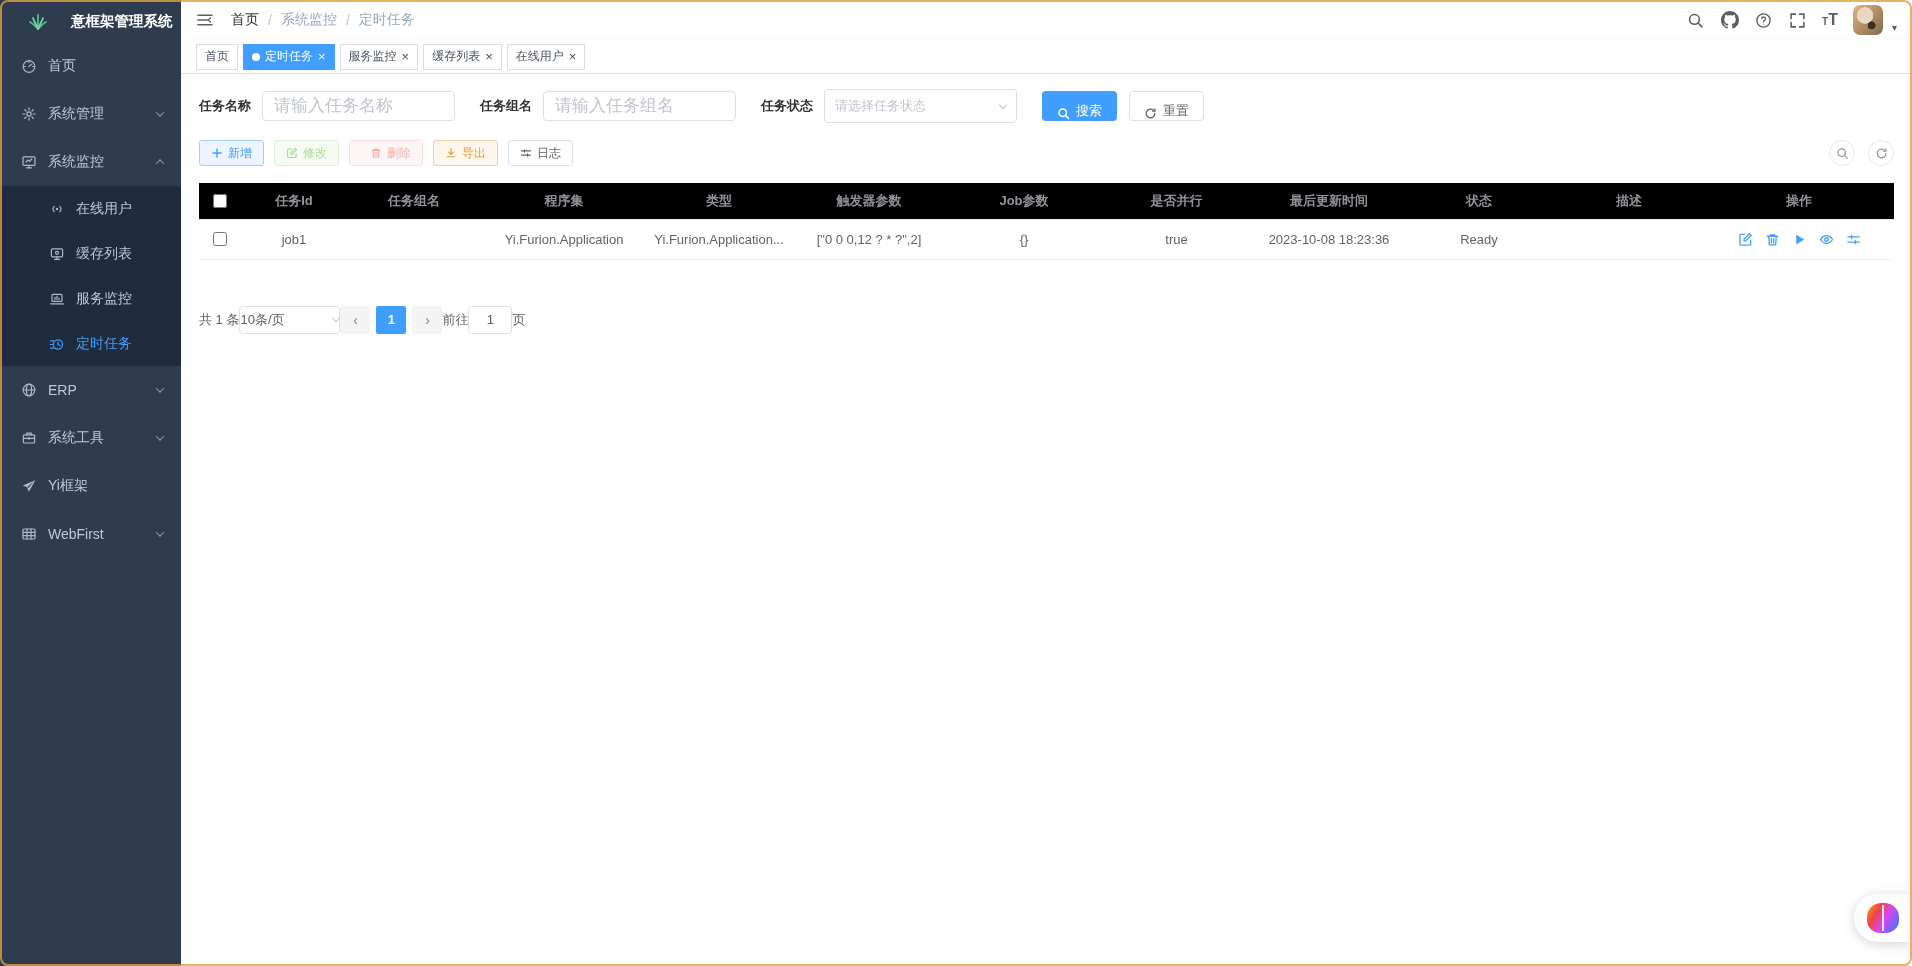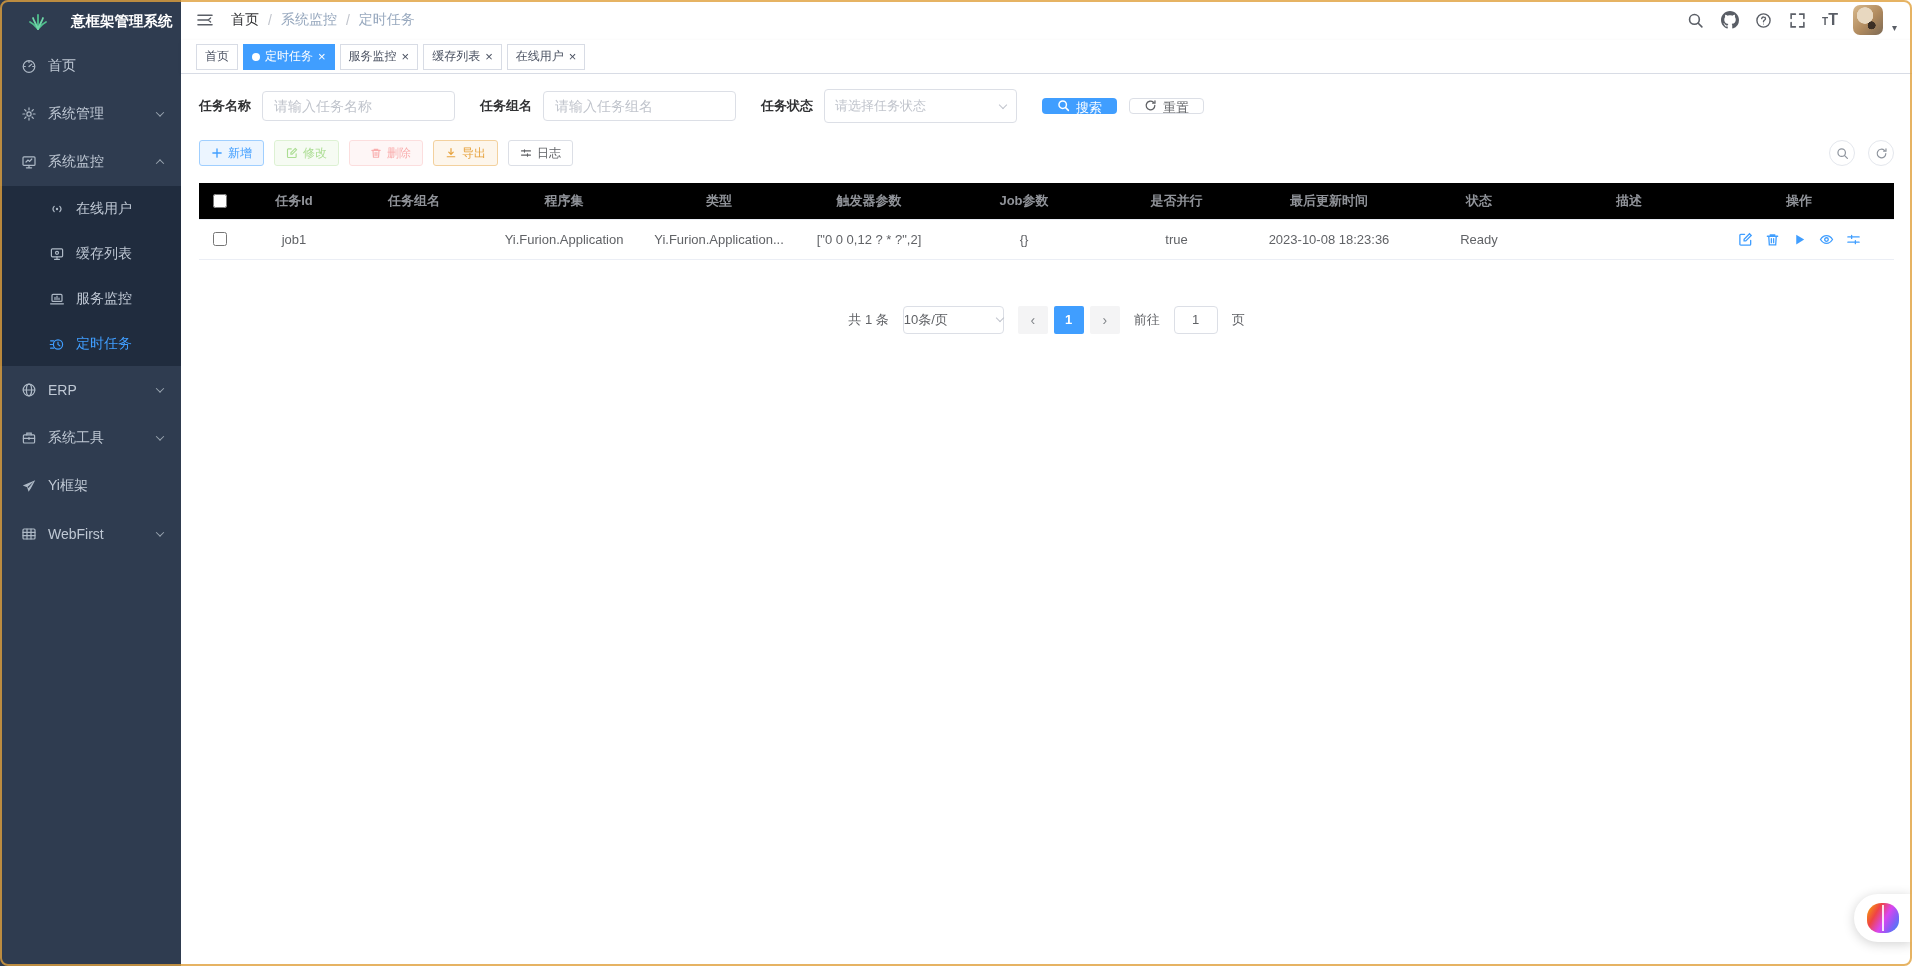--- a/index.html
+++ b/index.html
@@ -51,29 +51,29 @@
   .tab-dot { width:8px; height:8px; border-radius:50%; background:#fff; flex-shrink:0; }
   .tab-close { font-size:13px; line-height:1; cursor:pointer; }
 
   
   .content { flex:1; padding:15px 18px 0; position:relative; background:#fff; }
 
   .filter-row { display:flex; align-items:center; }
   .f-group { display:flex; align-items:center; }
   .f-label { font-weight:700; color:#303133; font-size:13px; margin-right:11px; white-space:nowrap; }
   .f-input { width:193px; height:30px; border:1px solid #dcdfe6; border-radius:4px; padding:0 11px;
-    font-size:14px; color:#606266; outline:none; font-family:inherit; }
+    font-size:17px; color:#606266; outline:none; font-family:inherit; }
   .f-input::placeholder { color:#c0c4cc; }
   .f-select { width:193px; height:30px; border:1px solid #dcdfe6; border-radius:4px; padding:16px 10px;
     display:flex; align-items:center; cursor:pointer; }
   .f-select .ph { color:#c0c4cc; font-size:13px; }
   .sel-chev { width:6px; height:6px; border-right:1.4px solid #c0c4cc; border-bottom:1.4px solid #c0c4cc;
     transform:rotate(45deg); margin-left:auto; margin-top:-3px; }
   .gap24 { width:25px; flex-shrink:0; }
-  .btn { height:16px; border-radius:4px; font-size:13px; display:inline-flex; align-items:flex-start; gap:6px;
+  .btn { height:30px; border-radius:4px; font-size:13px; display:inline-flex; align-items:flex-end; gap:6px;
     padding:0 14px; cursor:pointer; border:1px solid transparent; font-family:inherit; }
   .btn-search { background:#409eff; color:#fff; margin-left:25px; }
   .btn-reset { background:#fff; color:#606266; border-color:#dcdfe6; margin-left:12px; }
   .bicon { width:13px; height:13px; display:flex; }
 
   .toolbar-row { display:flex; align-items:center; gap:10px; margin-top:17px; position:relative; }
   .tbtn { height:26px; font-size:12px; border-radius:3px; padding:0 11px; display:inline-flex; align-items:center;
     gap:5px; cursor:pointer; border:1px solid; font-family:inherit; }
   .tbtn .bicon { width:12px; height:12px; }
   .tbtn-add    { background:#ecf5ff; border-color:#a0cfff; color:#409eff; }
@@ -88,21 +88,21 @@
 
   table.data-table { width:100%; margin-top:17px; border-collapse:collapse; table-layout:fixed; }
   .data-table th { background:#000000; color:#909399; font-weight:700; font-size:13px; height:36px;
     text-align:center; border-bottom:1px solid #ebeef5; overflow:hidden; white-space:nowrap; }
   .data-table td { height:40px; color:#606266; font-size:13px; text-align:center;
     border-bottom:1px solid #ebeef5; overflow:hidden; white-space:nowrap; text-overflow:ellipsis; }
   .cbx { width:14px; height:14px; accent-color:#409eff; cursor:pointer; vertical-align:middle; }
   .op-icons { display:flex; justify-content:center; align-items:center; gap:12px; color:#409eff; }
   .op-icons span { width:15px; height:15px; display:flex; cursor:pointer; }
 
-  .pagination { display:flex; align-items:center; justify-content:center; gap:14px; margin-top:46px;
+  .pagination { display:flex; align-items:center; justify-content:flex-start; margin-top:46px;
     font-size:13px; color:#606266; }
   .psize { width:101px; height:28px; border:1px solid #dcdfe6; border-radius:4px; display:flex;
     align-items:center; justify-content:center; gap:13px; cursor:pointer; color:#606266; }
   .pbtn { min-width:30px; height:28px; background:#f4f4f5; color:#808488; border-radius:2px;
     display:flex; align-items:center; justify-content:center; cursor:pointer; font-size:14px; }
   .pbtn.page-active { background:#409eff; color:#fff; font-weight:700; font-size:13px; }
   .goto-input { width:44px; height:28px; border:1px solid #dcdfe6; border-radius:4px; text-align:center;
     font-size:13px; color:#606266; outline:none; font-family:inherit; }
   .goto-label, .goto-unit { white-space:nowrap; }
   .pgroup { display:flex; gap:6px; }

